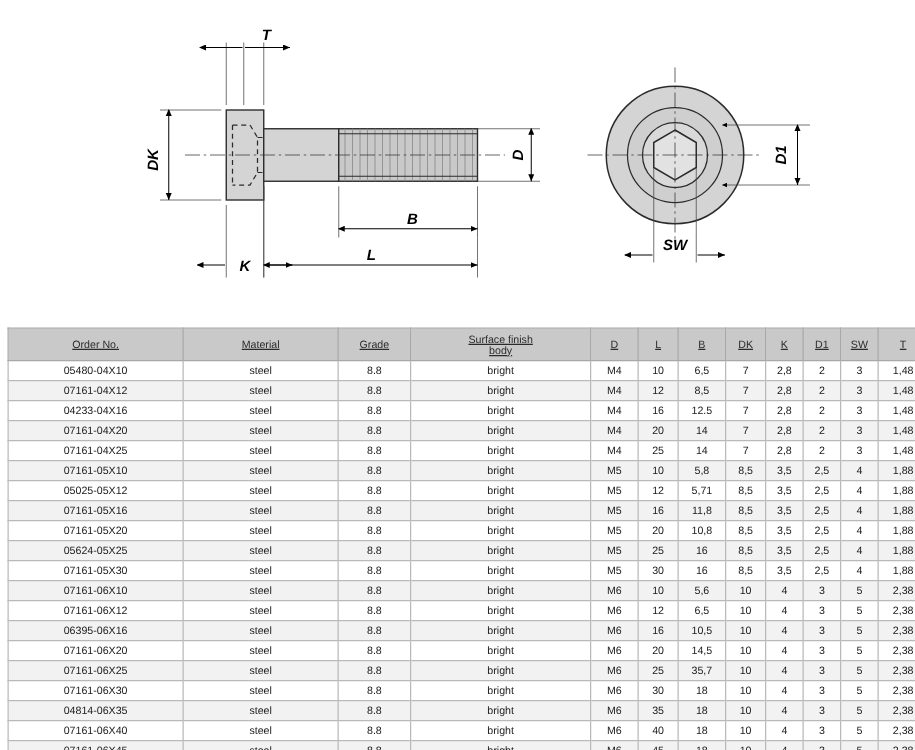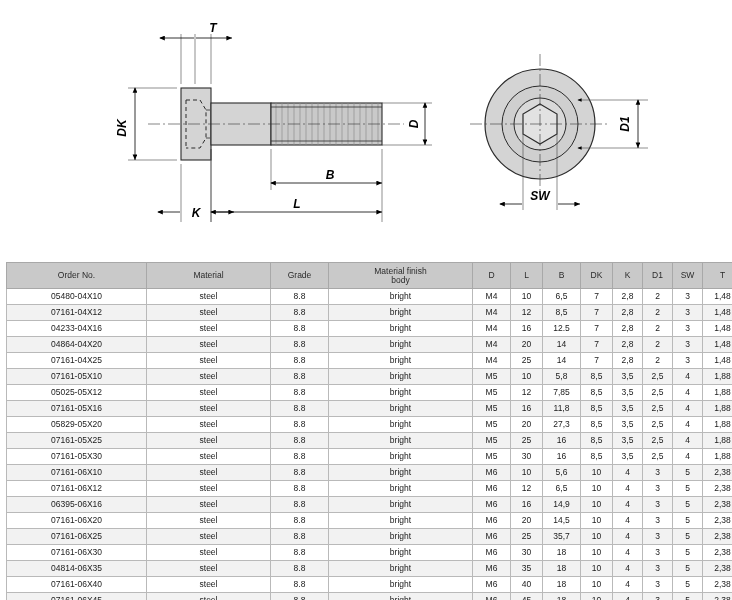--- a/index.html
+++ b/index.html
@@ -47,20 +47,21 @@
     line-height: 1.05;
     font-weight: normal;
     color: #1a1a1a;
   }
   table.spec thead th {
     background: #c9c9c9;
     color: #2b2b2b;
     font-size: 8.5px;
     height: 25px;
     border-color: #a8a8a8;
+    text-decoration: underline;
   }
   table.spec tbody tr:nth-child(odd) {
     background: #ffffff;
   }
   table.spec tbody tr:nth-child(even) {
     background: #f2f2f2;
   }
   .hdr-surface span {
     display: block;
   }
@@ -216,21 +217,21 @@
         <col class="c-d1">
         <col class="c-sw">
         <col class="c-t">
     </colgroup>
     <thead>
       <tr>
         <th>Order No.</th>
         <th>Material</th>
         <th>Grade</th>
         <th class="hdr-surface">
-          <span>Material finish</span>
+          <span>Surface finish</span>
           <span>body</span>
         </th>
         <th>D</th>
         <th>L</th>
         <th>B</th>
         <th>DK</th>
         <th>K</th>
         <th>D1</th>
         <th>SW</th>
         <th>T</th>
@@ -273,21 +274,21 @@
           <td>M4</td>
           <td>16</td>
           <td>12.5</td>
           <td>7</td>
           <td>2,8</td>
           <td>2</td>
           <td>3</td>
           <td>1,48</td>
         </tr>
         <tr>
-          <td>04864-04X20</td>
+          <td>07161-04X20</td>
           <td>steel</td>
           <td>8.8</td>
           <td>bright</td>
           <td>M4</td>
           <td>20</td>
           <td>14</td>
           <td>7</td>
           <td>2,8</td>
           <td>2</td>
           <td>3</td>
@@ -321,21 +322,21 @@
           <td>4</td>
           <td>1,88</td>
         </tr>
         <tr>
           <td>05025-05X12</td>
           <td>steel</td>
           <td>8.8</td>
           <td>bright</td>
           <td>M5</td>
           <td>12</td>
-          <td>7,85</td>
+          <td>5,71</td>
           <td>8,5</td>
           <td>3,5</td>
           <td>2,5</td>
           <td>4</td>
           <td>1,88</td>
         </tr>
         <tr>
           <td>07161-05X16</td>
           <td>steel</td>
           <td>8.8</td>
@@ -343,35 +344,35 @@
           <td>M5</td>
           <td>16</td>
           <td>11,8</td>
           <td>8,5</td>
           <td>3,5</td>
           <td>2,5</td>
           <td>4</td>
           <td>1,88</td>
         </tr>
         <tr>
-          <td>05829-05X20</td>
+          <td>07161-05X20</td>
           <td>steel</td>
           <td>8.8</td>
           <td>bright</td>
           <td>M5</td>
           <td>20</td>
-          <td>27,3</td>
+          <td>10,8</td>
           <td>8,5</td>
           <td>3,5</td>
           <td>2,5</td>
           <td>4</td>
           <td>1,88</td>
         </tr>
         <tr>
-          <td>07161-05X25</td>
+          <td>05624-05X25</td>
           <td>steel</td>
           <td>8.8</td>
           <td>bright</td>
           <td>M5</td>
           <td>25</td>
           <td>16</td>
           <td>8,5</td>
           <td>3,5</td>
           <td>2,5</td>
           <td>4</td>
@@ -419,21 +420,21 @@
           <td>5</td>
           <td>2,38</td>
         </tr>
         <tr>
           <td>06395-06X16</td>
           <td>steel</td>
           <td>8.8</td>
           <td>bright</td>
           <td>M6</td>
           <td>16</td>
-          <td>14,9</td>
+          <td>10,5</td>
           <td>10</td>
           <td>4</td>
           <td>3</td>
           <td>5</td>
           <td>2,38</td>
         </tr>
         <tr>
           <td>07161-06X20</td>
           <td>steel</td>
           <td>8.8</td>

